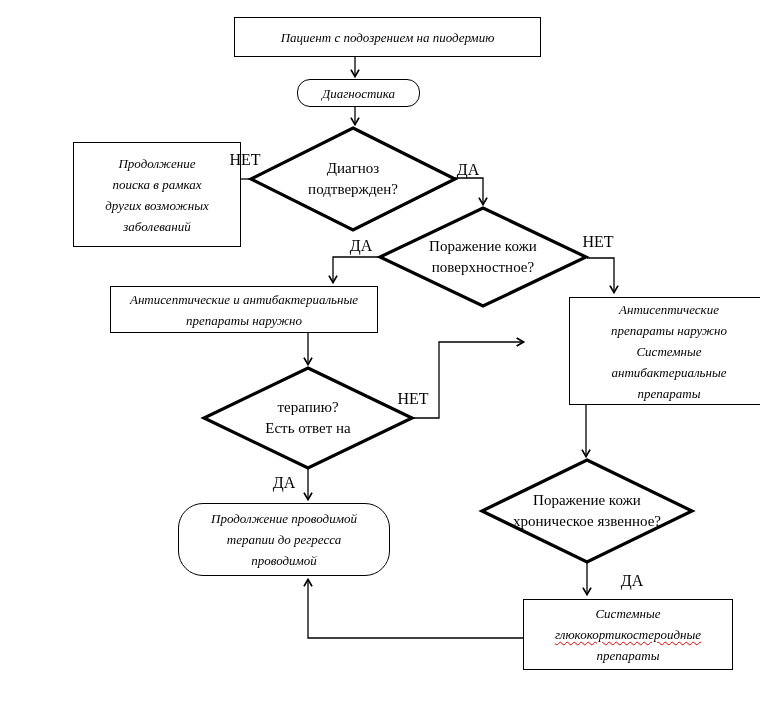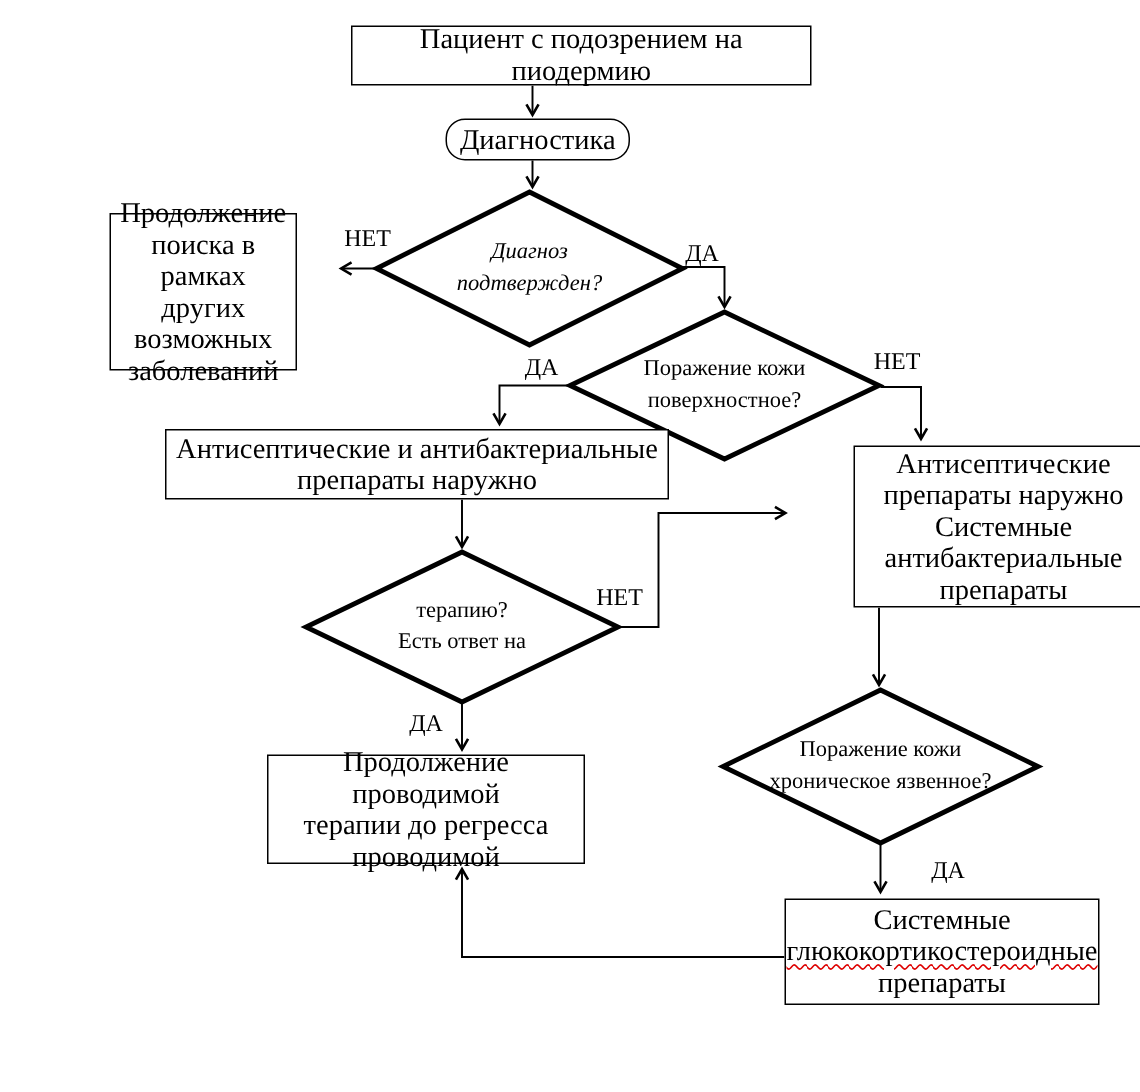--- a/index.html
+++ b/index.html
@@ -22,21 +22,21 @@
   .edge{fill:none;stroke:var(--stroke);stroke-width:1.3;}
   .arrowhead{fill:none;stroke:var(--stroke);stroke-width:1.5;}
   .box{
     position:absolute;
     box-sizing:border-box;
     border:1.5px solid var(--stroke);
     background:var(--bg);
     display:flex;flex-direction:column;
     align-items:center;justify-content:center;
     text-align:center;
-    font-size:19px;line-height:21px;
+    font-size:13px;line-height:21px;font-style:italic;
   }
   .dtext{
     position:absolute;
     text-align:center;
     font-size:15px;line-height:21px;
   }
   .lbl{
     position:absolute;
     width:50px;height:20px;line-height:20px;
     text-align:center;
@@ -82,53 +82,53 @@
   </svg>
 
   <div class="box" style="left:234px;top:17px;width:307px;height:40px;">
     <div>Пациент с подозрением на пиодермию</div>
   </div>
 
   <div class="box" style="left:297px;top:79px;width:123px;height:28px;border-radius:13px;">
     <div>Диагностика</div>
   </div>
 
-  <div class="box" style="left:73px;top:142px;width:125px;height:105px;">
+  <div class="box" style="left:73px;top:142px;width:168px;height:105px;">
     <div>Продолжение</div>
     <div>поиска в рамках</div>
     <div>других возможных</div>
     <div>заболеваний</div>
   </div>
 
-  <div class="box" style="left:110px;top:286px;width:336px;height:47px;">
+  <div class="box" style="left:110px;top:286px;width:268px;height:47px;">
     <div>Антисептические и антибактериальные</div>
     <div>препараты наружно</div>
   </div>
 
   <div class="box" style="left:527px;top:297px;width:200px;height:108px;margin-left:42px;">
     <div>Антисептические</div>
     <div>препараты наружно</div>
     <div>Системные</div>
     <div>антибактериальные</div>
     <div>препараты</div>
   </div>
 
-  <div class="box" style="left:178px;top:503px;width:212px;height:73px;">
+  <div class="box" style="left:178px;top:503px;width:212px;height:73px;border-radius:25px;">
     <div>Продолжение проводимой</div>
     <div>терапии до регресса</div>
     <div>проводимой</div>
   </div>
 
   <div class="box" style="left:523px;top:599px;width:210px;height:71px;">
     <div>Системные</div>
     <div class="squiggle">глюкокортикостероидные</div>
     <div>препараты</div>
   </div>
 
-  <div class="dtext" style="left:278px;top:158px;width:150px;font-style:italic;">
+  <div class="dtext" style="left:278px;top:158px;width:150px;">
     <div>Диагноз</div>
     <div>подтвержден?</div>
   </div>
 
   <div class="dtext" style="left:403px;top:236px;width:160px;">
     <div>Поражение кожи</div>
     <div>поверхностное?</div>
   </div>
 
   <div class="dtext" style="left:243px;top:397px;width:130px;">

